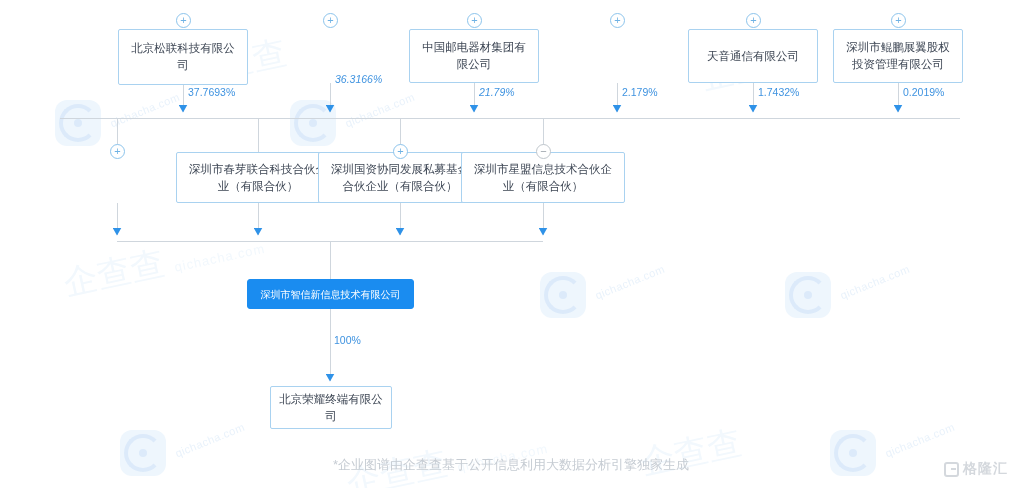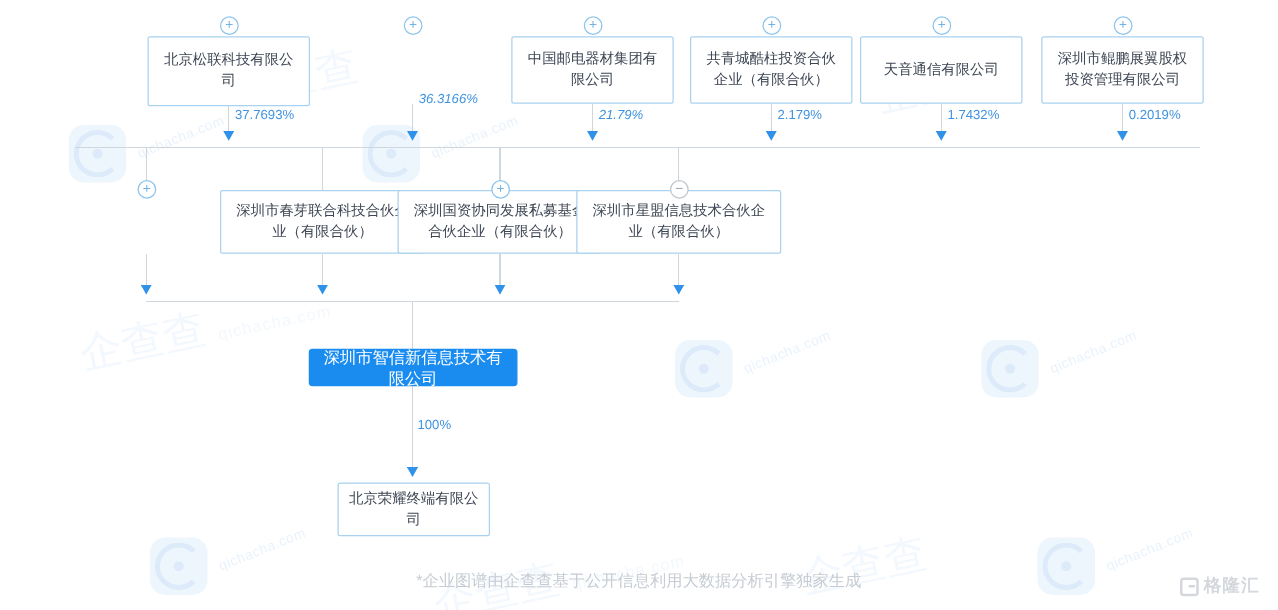--- a/index.html
+++ b/index.html
@@ -100,21 +100,21 @@
     padding: 4px 8px;
     font-size: 11.5px;
     line-height: 17px;
     color: #3d4654;
     z-index: 3;
   }
   .node.root {
     background: #1a8cf0;
     border-color: #1a8cf0;
     color: #ffffff;
-    font-size: 13px;
+    font-size: 10px;
     border-radius: 3px;
   }
 
   
   .toggle {
     position: absolute;
     width: 15px;
     height: 15px;
     box-sizing: border-box;
     border-radius: 50%;
@@ -295,21 +295,20 @@
   <div class="pct" style="left:188px; top:86px;">37.7693%</div>
 
   <div class="toggle" style="left:323px; top:13px;">+</div>
   <div class="pct" style="left:335px; top:73px;font-style:italic;">36.3166%</div>
 
   <div class="toggle" style="left:467px; top:13px;">+</div>
   <div class="node" style="left:409px; top:29px; width:130px; height:54px;">中国邮电器材集团有限公司</div>
   <div class="pct" style="left:479px; top:86px;font-style:italic;">21.79%</div>
 
   <div class="toggle" style="left:610px; top:13px;">+</div>
-  <div class="node" style="left:552px; top:29px; width:130px; height:54px;">共青城酷柱投资合伙企业（有限合伙）</div>
   <div class="pct" style="left:622px; top:86px;">2.179%</div>
 
   <div class="toggle" style="left:746px; top:13px;">+</div>
   <div class="node" style="left:688px; top:29px; width:130px; height:54px;">天音通信有限公司</div>
   <div class="pct" style="left:758px; top:86px;">1.7432%</div>
 
   <div class="toggle" style="left:891px; top:13px;">+</div>
   <div class="node" style="left:833px; top:29px; width:130px; height:54px;">深圳市鲲鹏展翼股权投资管理有限公司</div>
   <div class="pct" style="left:903px; top:86px;">0.2019%</div>
 

